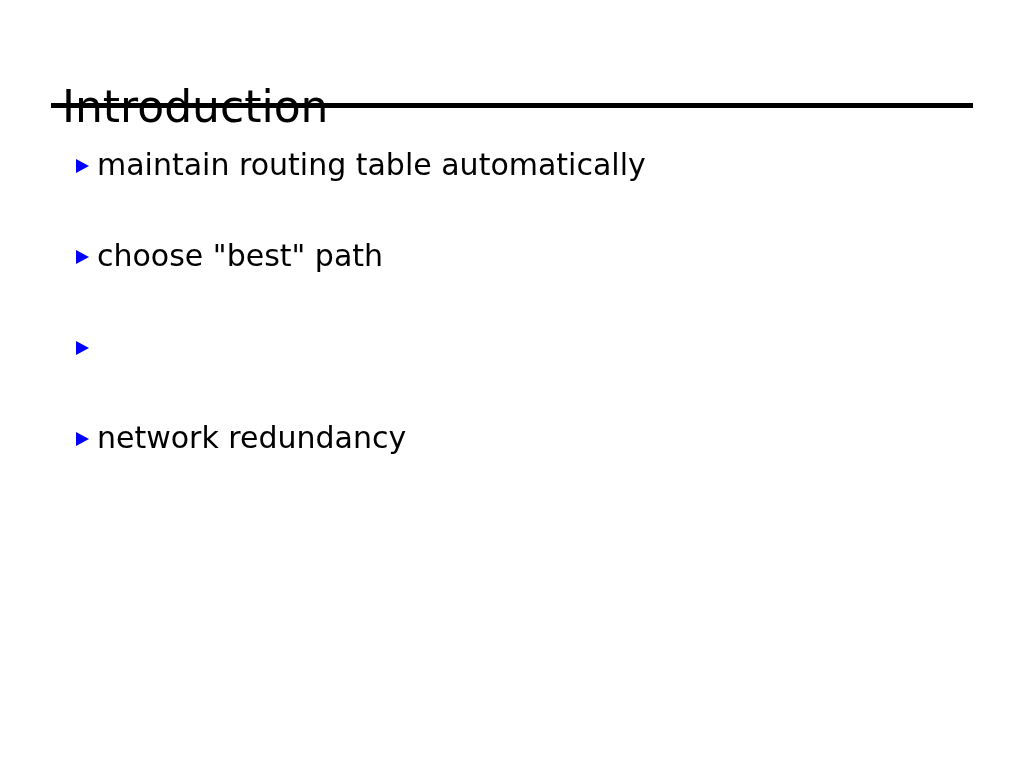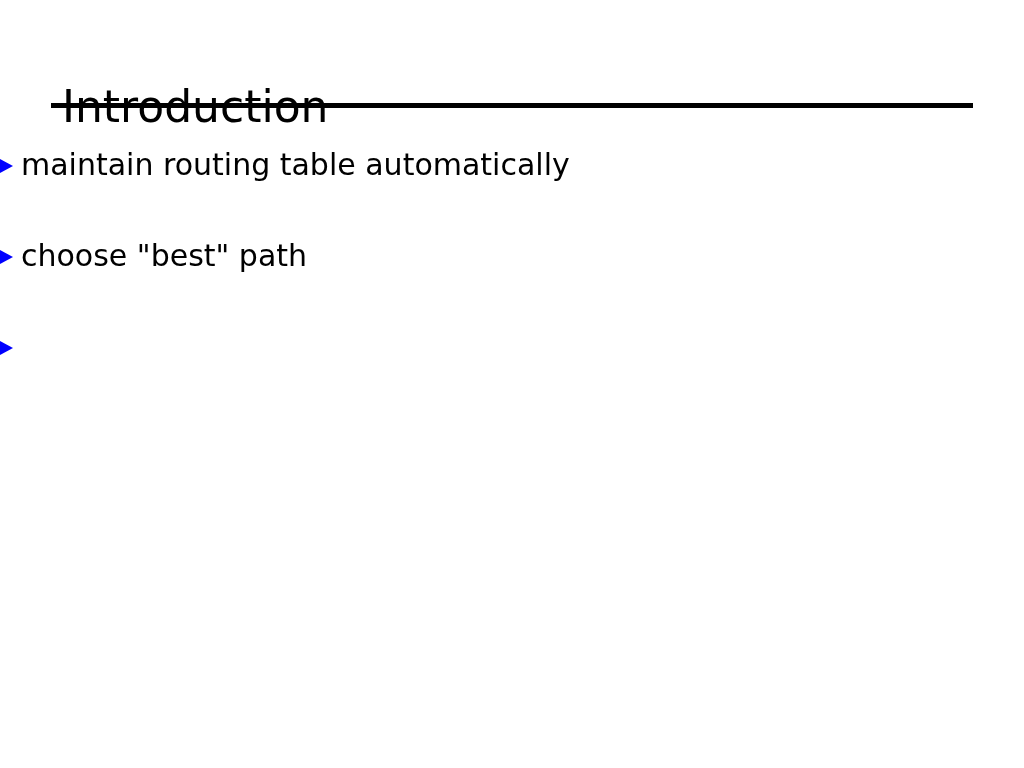--- a/index.html
+++ b/index.html
@@ -42,20 +42,21 @@
     position: absolute;
     left: 0;
     top: 148px;
     width: 1024px;
   }
   .bullet-item {
     position: relative;
     height: 91px;
     display: flex;
     align-items: flex-start;
+    padding-left: 76px;
   }
   .bullet-marker {
     flex: 0 0 auto;
     width: 0;
     height: 0;
     margin-top: 11px;
     margin-right: 8px;
     border-top: 7px solid transparent;
     border-bottom: 7px solid transparent;
     border-left: 13px solid #0000ff;
@@ -86,16 +87,20 @@
 
     <div class="bullet-item">
       <span class="bullet-marker"></span>
       <span class="bullet-text">choose "best" path</span>
     </div>
 
     <div class="bullet-item">
       <span class="bullet-marker"></span>
     </div>
 
+    <div class="bullet-item">
+      <span class="bullet-marker"></span>
+      <span class="bullet-text">network redundancy</span>
+    </div>
 
   </div>
 
 </div>
 
 </body></html>

